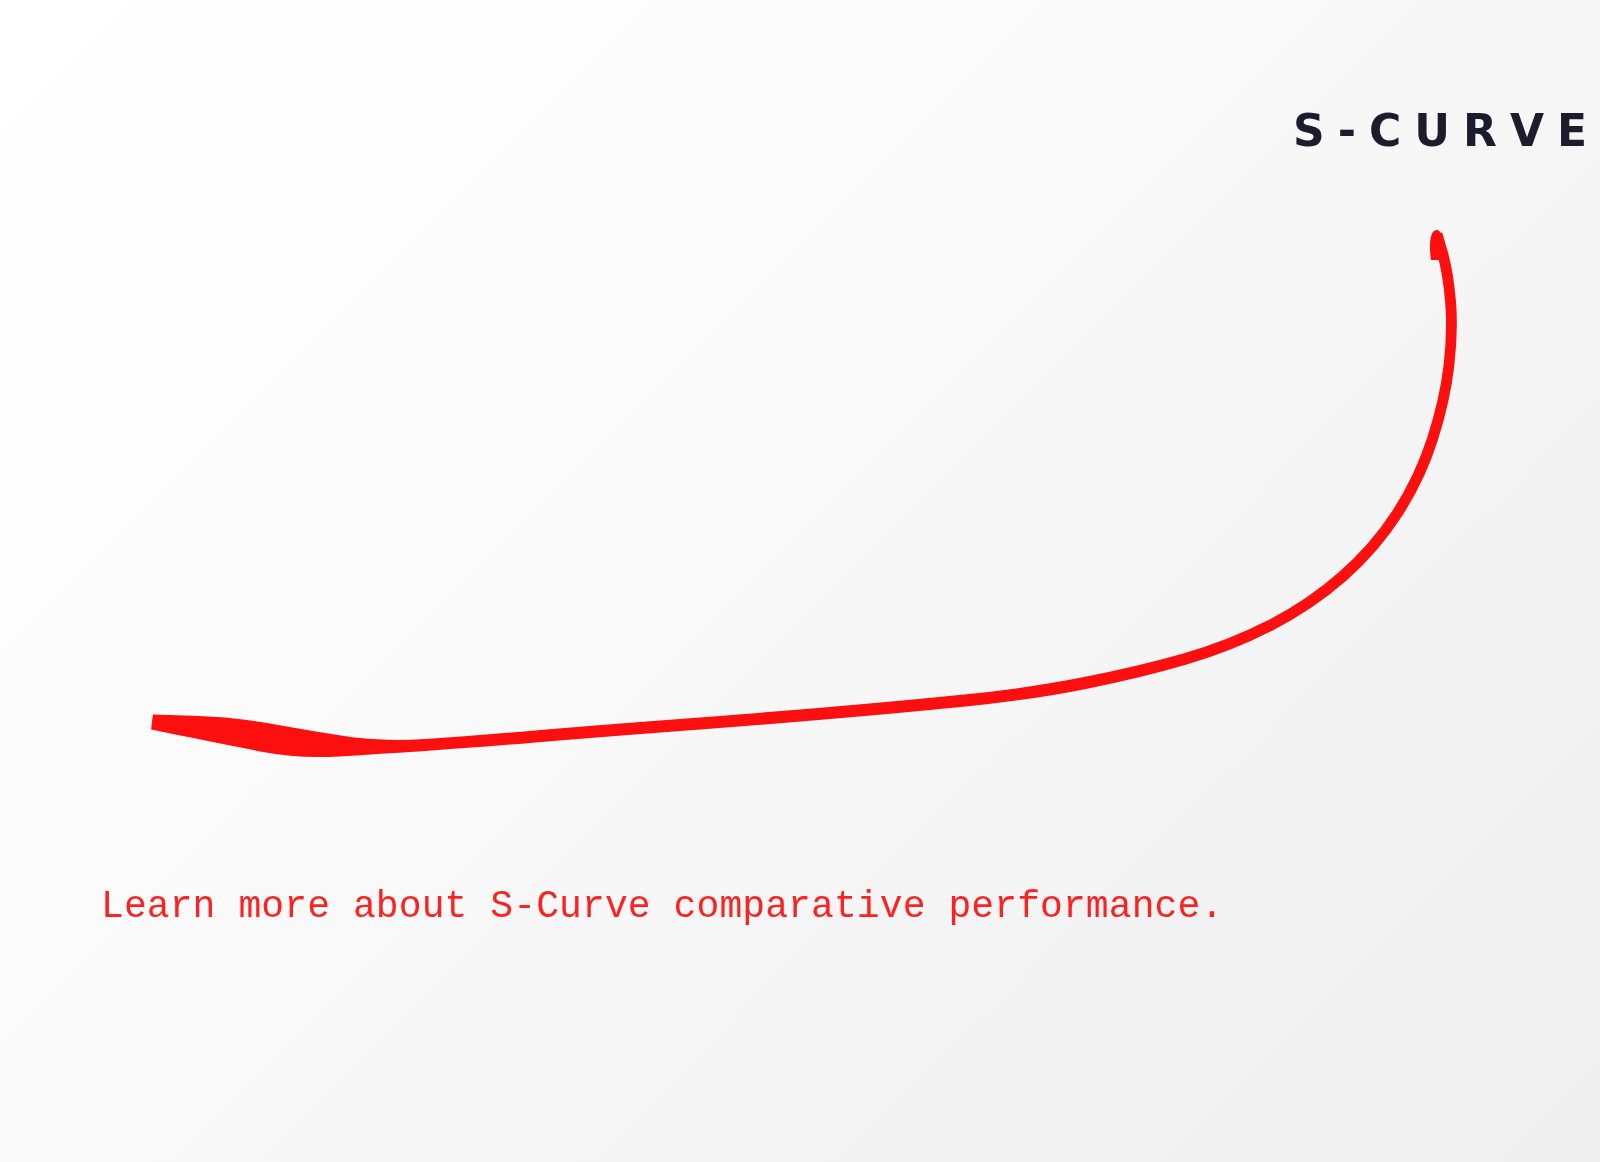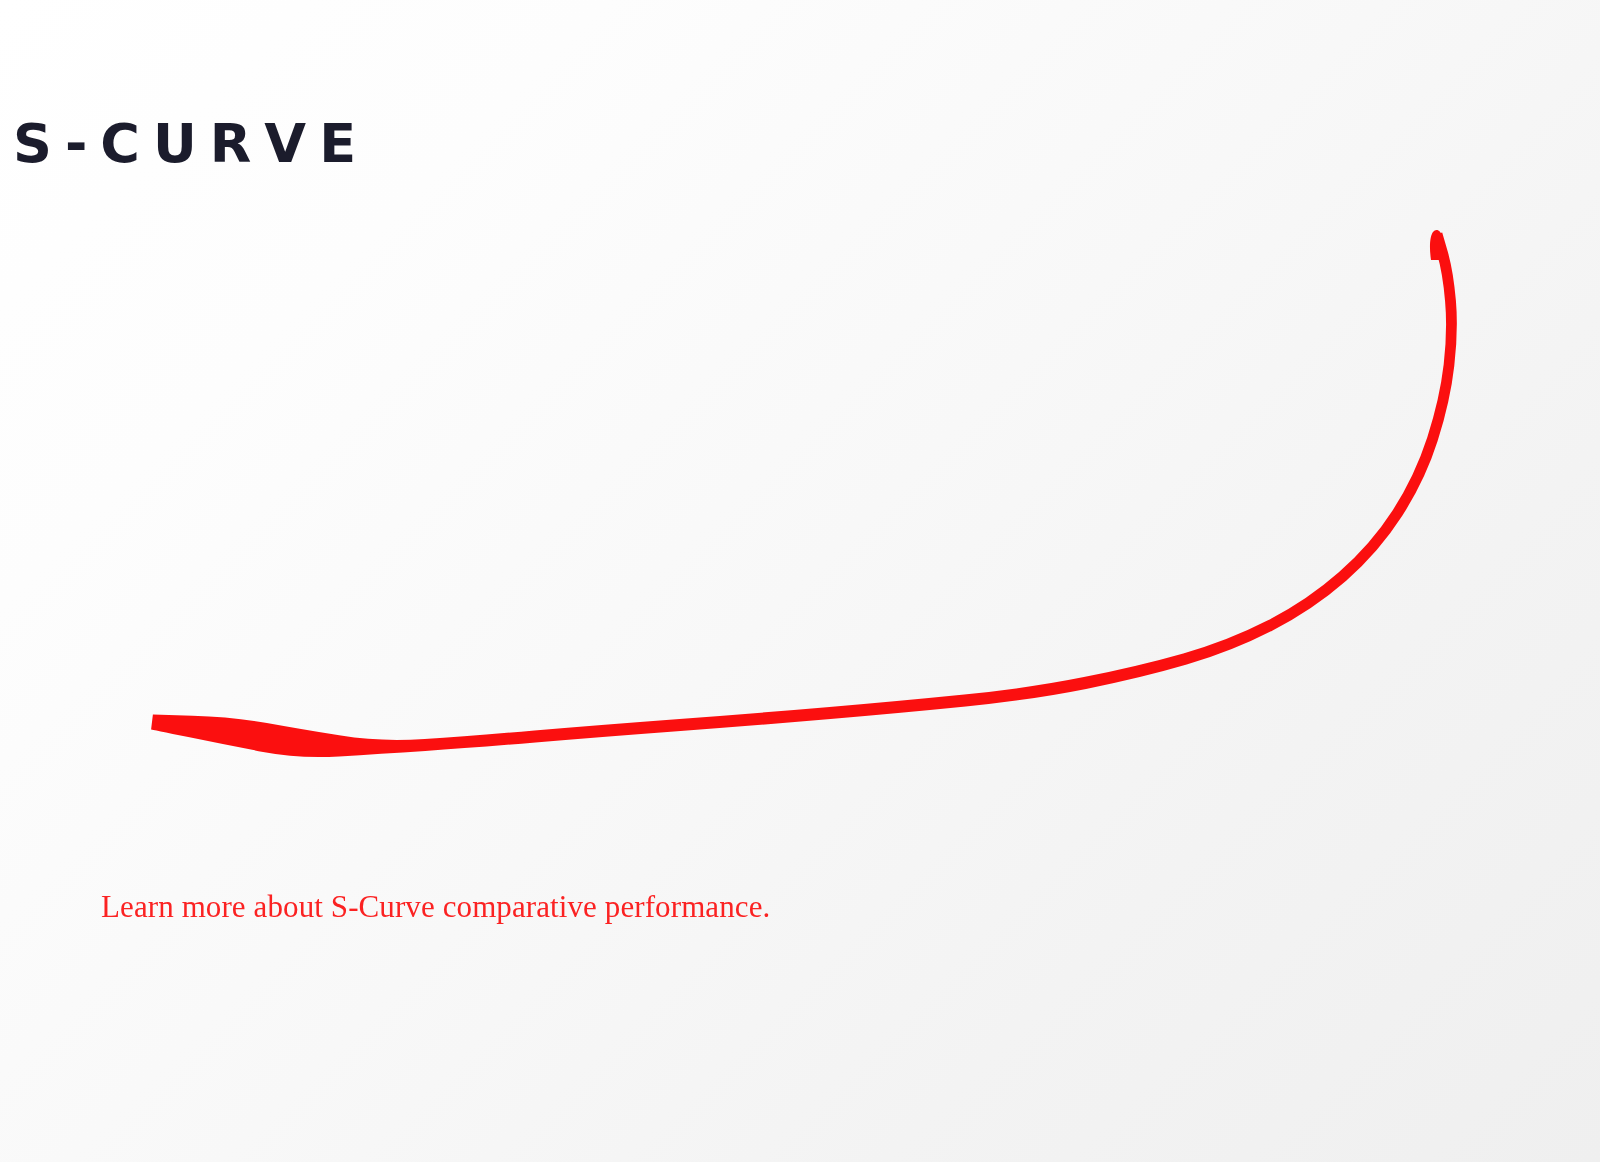--- a/index.html
+++ b/index.html
@@ -26,23 +26,23 @@
         #efefef 100%);
     overflow: hidden;
   }
 
   
   #title {
     position: absolute;
     top: 78px;
     left: 0;
     width: 1600px;
-    text-align: left;
+    text-align: right;
     font-family: "DejaVu Sans", sans-serif;
-    font-size: 54px;
+    font-size: 44px;
     font-weight: 600;
     letter-spacing: 13px;
     color: #1b1c2c;
     line-height: 1.1;
     text-indent: 13px;
     white-space: nowrap;
   }
 
   
   #curve-figure {
@@ -71,22 +71,22 @@
     font-size: 30.5px;
     font-weight: 400;
     line-height: 53px;
     color: #3c3c3c;
     letter-spacing: 0.1px;
   }
   #learn-more-wrap {
     margin-top: 28px;
   }
   #learn-more-link {
-    font-family: Liberation Serif, serif;
-    font-size: 31px;
+    font-family: Liberation Mono, monospace;
+    font-size: 38px;
     font-weight: 400;
     line-height: 53px;
     color: #fb2222;
     text-decoration: none;
     letter-spacing: 0.1px;
     cursor: pointer;
   }
 </style>
 </head>
 <body>

